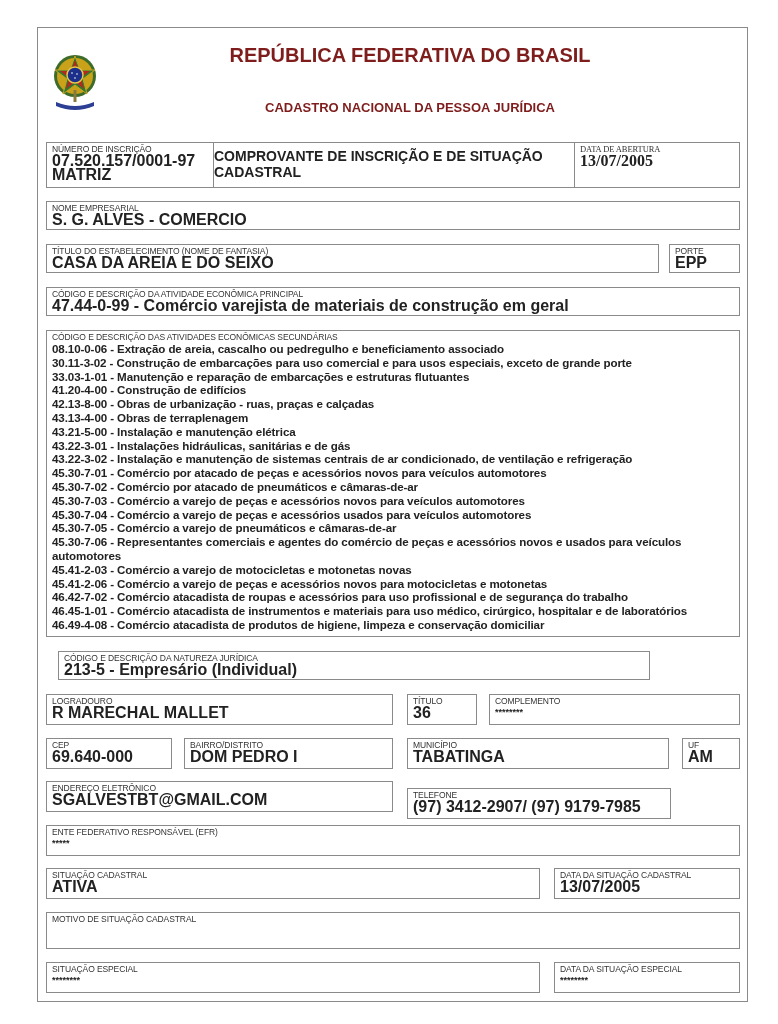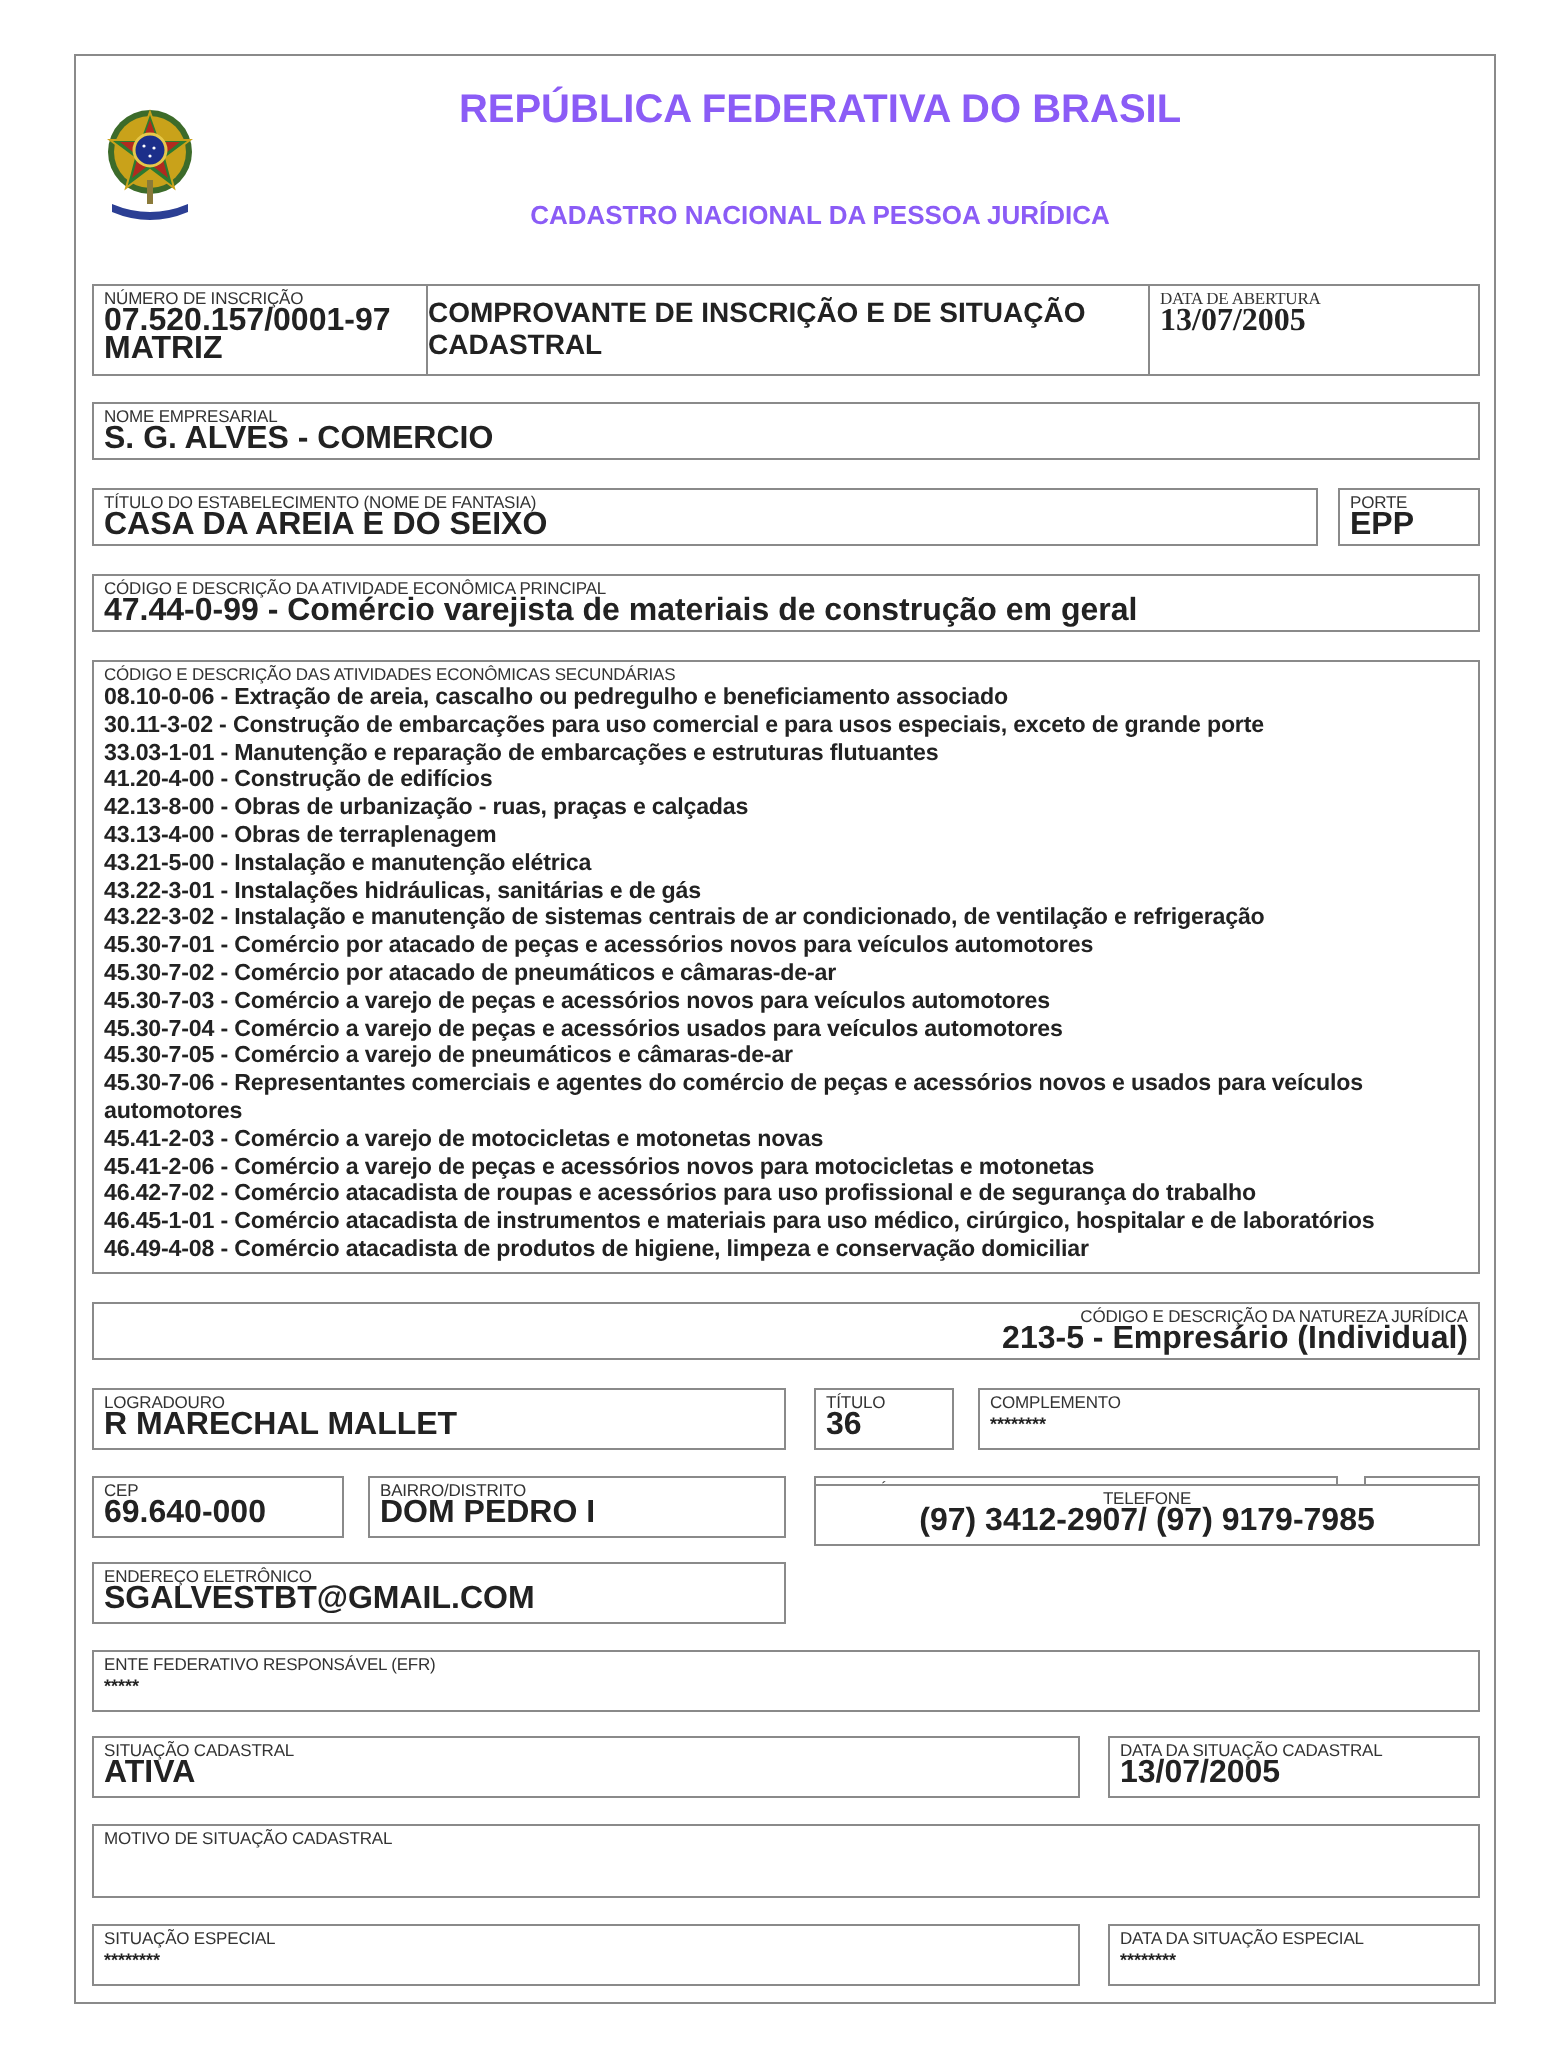--- a/index.html
+++ b/index.html
@@ -2,21 +2,21 @@
 <html><head>
 <meta charset="utf-8">
 <style>
   html, body { margin:0; padding:0; background:#ffffff; }
   body { width:778px; height:1024px; position:relative; font-family:"Liberation Sans", sans-serif; color:#222; }
   .frame { position:absolute; left:37px; top:27px; width:711px; height:975px; border:1px solid #8a8a8a; box-sizing:border-box; }
   .box { position:absolute; border:1px solid #8a8a8a; box-sizing:border-box; padding:1px 5px 0 5px; background:#fff; }
   .lbl { font-size:8.5px; color:#333; line-height:10px; white-space:nowrap; letter-spacing:-0.1px; }
   .val { font-size:16px; font-weight:bold; color:#222; line-height:14px; }
   .val.sm { font-size:9px; line-height:12px; }
-  .h1 { position:absolute; left:140px; width:540px; text-align:center; font-weight:bold; color:#8b5cf6; }
+  .h1 { position:absolute; left:140px; width:540px; text-align:center; font-weight:bold; color:#7f1d1d; }
   .title1 { top:44px; font-size:20px; }
   .title2 { top:100px; font-size:13px; }
   .emblem { position:absolute; left:50px; top:52px; width:50px; height:60px; }
   .comp-title { position:absolute; left:213px; top:142px; width:362px; height:46px; border:1px solid #8a8a8a; box-sizing:border-box; font-weight:bold; font-size:14px; line-height:16px; padding-top:5px; }
   .sec-list .val { font-size:11.6px; line-height:13.8px; letter-spacing:-0.1px; }
 </style>
 </head>
 <body>
 
 <div class="frame"></div>
@@ -86,21 +86,21 @@
       <div class="val">45.30-7-05 - Comércio a varejo de pneumáticos e câmaras-de-ar</div>
       <div class="val">45.30-7-06 - Representantes comerciais e agentes do comércio de peças e acessórios novos e usados para veículos automotores</div>
       <div class="val">45.41-2-03 - Comércio a varejo de motocicletas e motonetas novas</div>
       <div class="val">45.41-2-06 - Comércio a varejo de peças e acessórios novos para motocicletas e motonetas</div>
       <div class="val">46.42-7-02 - Comércio atacadista de roupas e acessórios para uso profissional e de segurança do trabalho</div>
       <div class="val">46.45-1-01 - Comércio atacadista de instrumentos e materiais para uso médico, cirúrgico, hospitalar e de laboratórios</div>
       <div class="val">46.49-4-08 - Comércio atacadista de produtos de higiene, limpeza e conservação domiciliar</div>
     </div>
 </div>
 
-<div class="box" style="left:46px;top:651px;width:694px;height:29px;text-align:right;">
+<div class="box" style="left:58px;top:651px;width:592px;height:29px;">
   <div class="lbl">CÓDIGO E DESCRIÇÃO DA NATUREZA JURÍDICA</div>
   <div class="val">213-5 - Empresário (Individual)</div>
 </div>
 
 <div class="box" style="left:46px;top:694px;width:347px;height:31px;">
   <div class="lbl">LOGRADOURO</div>
   <div class="val">R MARECHAL MALLET</div>
 </div>
 <div class="box" style="left:407px;top:694px;width:70px;height:31px;">
   <div class="lbl">TÍTULO</div>
@@ -125,21 +125,21 @@
 </div>
 <div class="box" style="left:682px;top:738px;width:58px;height:31px;">
   <div class="lbl">UF</div>
   <div class="val">AM</div>
 </div>
 
 <div class="box" style="left:46px;top:781px;width:347px;height:31px;">
   <div class="lbl">ENDEREÇO ELETRÔNICO</div>
   <div class="val">SGALVESTBT@GMAIL.COM</div>
 </div>
-<div class="box" style="left:407px;top:742px;width:333px;height:31px;text-align:center;">
+<div class="box" style="left:407px;top:788px;width:264px;height:31px;">
   <div class="lbl">TELEFONE</div>
   <div class="val">(97) 3412-2907/ (97) 9179-7985</div>
 </div>
 
 <div class="box" style="left:46px;top:825px;width:694px;height:31px;">
   <div class="lbl">ENTE FEDERATIVO RESPONSÁVEL (EFR)</div>
   <div class="val sm">*****</div>
 </div>
 
 <div class="box" style="left:46px;top:868px;width:494px;height:31px;">

